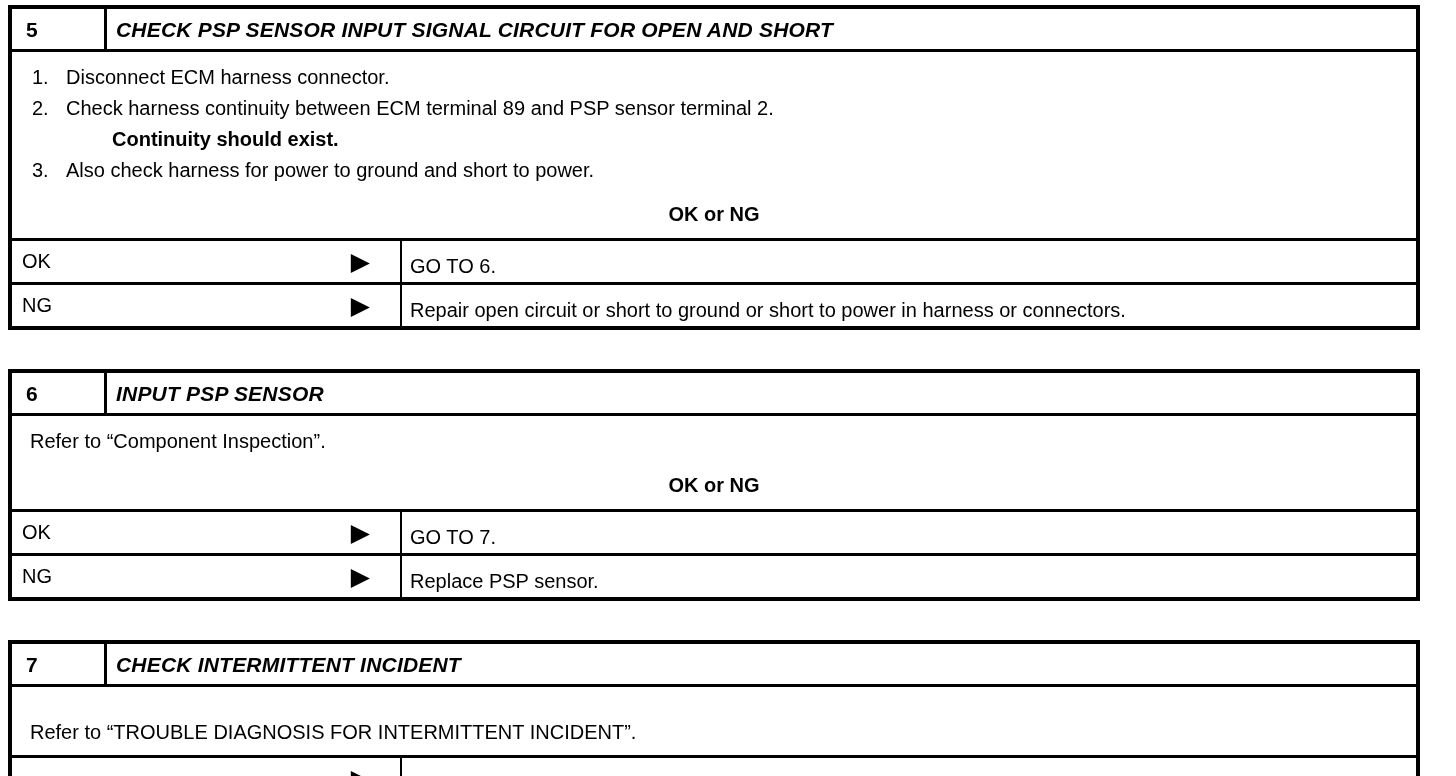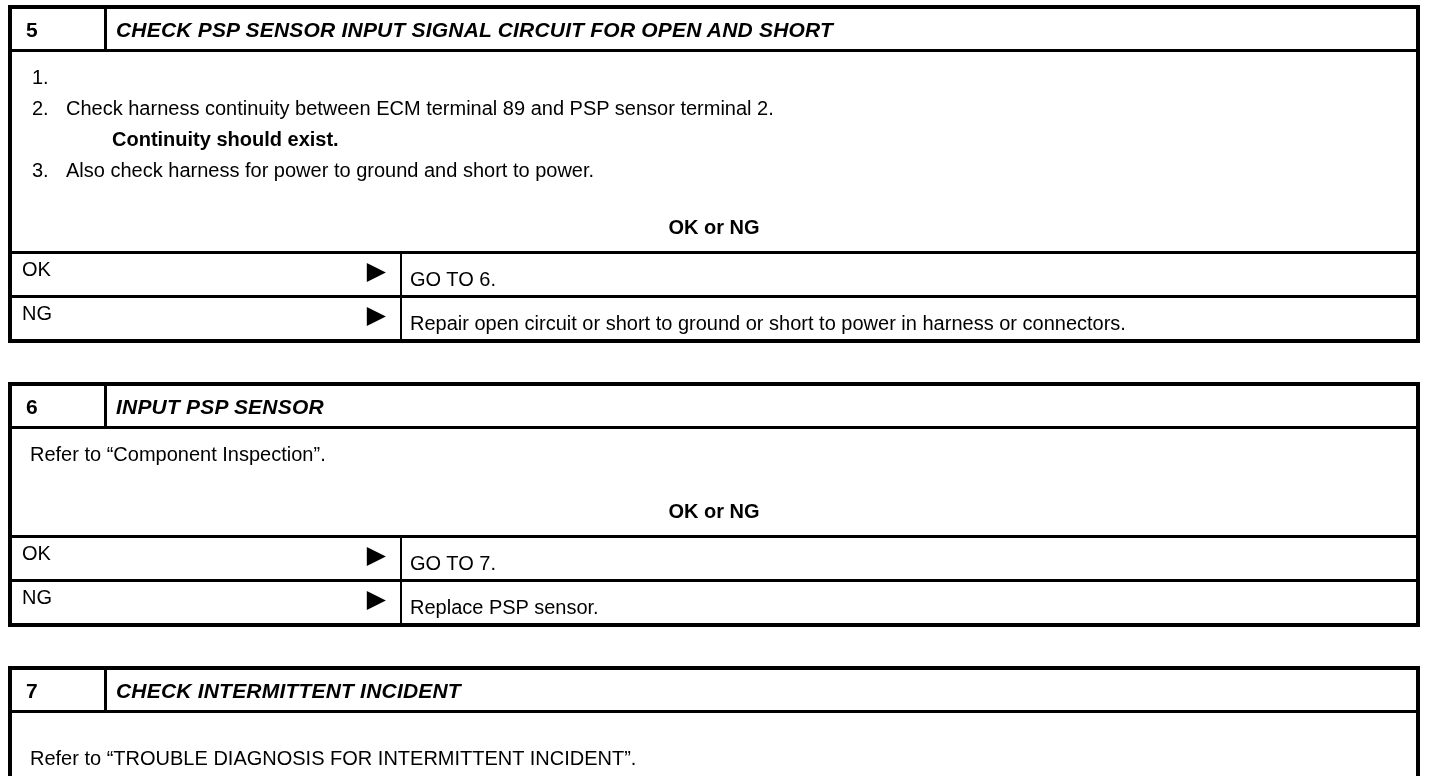--- a/index.html
+++ b/index.html
@@ -36,29 +36,29 @@
 
   .qbody { font-size: 20px; padding: 10px 10px 8px 10px; }
   .qbody.single { padding: 8px 10px 7px 10px; margin-top: 22px; }
   .line { line-height: 31px; }
   .numbered { display: flex; padding-left: 10px; }
   .num { flex: 0 0 34px; }
   .bold-indent { font-weight: bold; padding-left: 90px; }
   .plain { padding-left: 8px; }
   .ok-ng {
     text-align: center; font-weight: bold;
-    font-size: 20px; line-height: 31px; margin-top: 26px;
+    font-size: 20px; line-height: 31px; margin-top: 13px;
   }
 
   .result-row { display: flex; border-top: 3px solid #000; min-height: 41px; font-size: 20px; }
   .result-cell {
     flex: 0 0 390px; width: 390px;
     border-right: 2px solid #000;
-    display: flex; align-items: flex-start; justify-content: space-between;
-    padding: 4px 14px 4px 10px;
+    display: flex; align-items: center; justify-content: space-between;
+    padding: 4px 30px 4px 10px;
   }
   .action-cell { flex: 1; display: flex; align-items: center; padding: 14px 10px 4px 8px; }
   .action-cell.bold { font-weight: normal; margin-left: 36px; }
   .arrow {
     font-family: "DejaVu Sans", sans-serif;
     font-size: 25px; line-height: 1;
   }
 </style>
 </head>
 <body>
@@ -66,20 +66,21 @@
 <div class="page">
 
   <div class="qtable">
     <div class="qheader">
       <div class="step-cell">5</div>
       <div class="title-cell">CHECK PSP SENSOR INPUT SIGNAL CIRCUIT FOR OPEN AND SHORT</div>
     </div>
     <div class="qbody">
       <div class="line numbered">
         <span class="num">1.</span>
+        <span>Disconnect ECM harness connector.</span>
       </div>
       <div class="line numbered">
         <span class="num">2.</span>
         <span>Check harness continuity between ECM terminal 89 and PSP sensor terminal 2.</span>
       </div>
       <div class="line bold-indent">Continuity should exist.</div>
       <div class="line numbered">
         <span class="num">3.</span>
         <span>Also check harness for power to ground and short to power.</span>
       </div>

